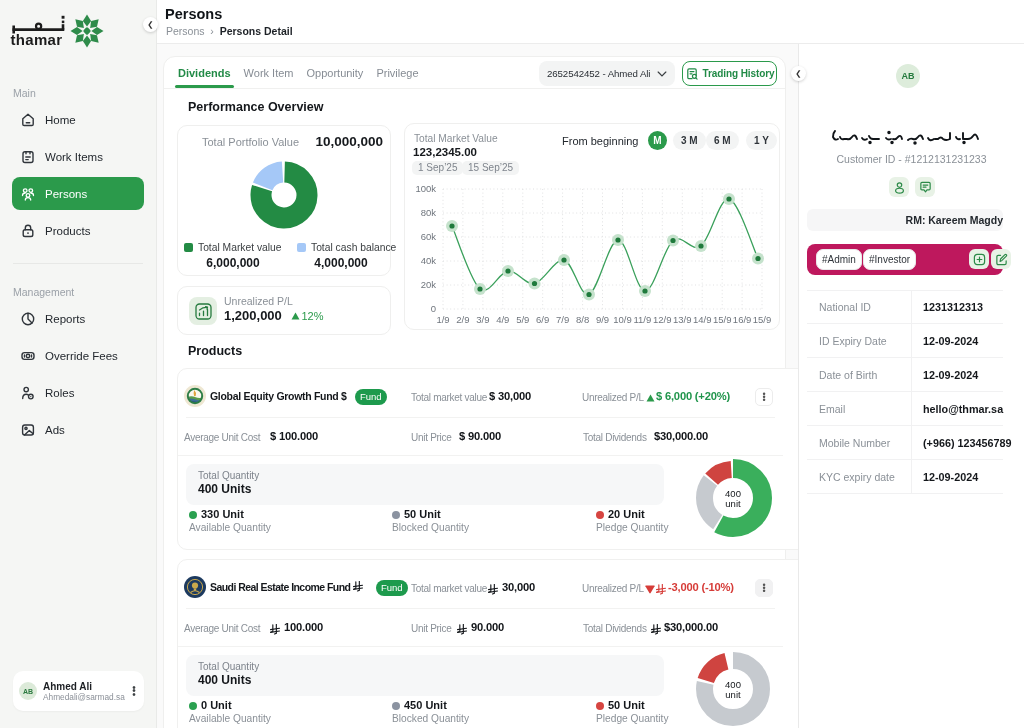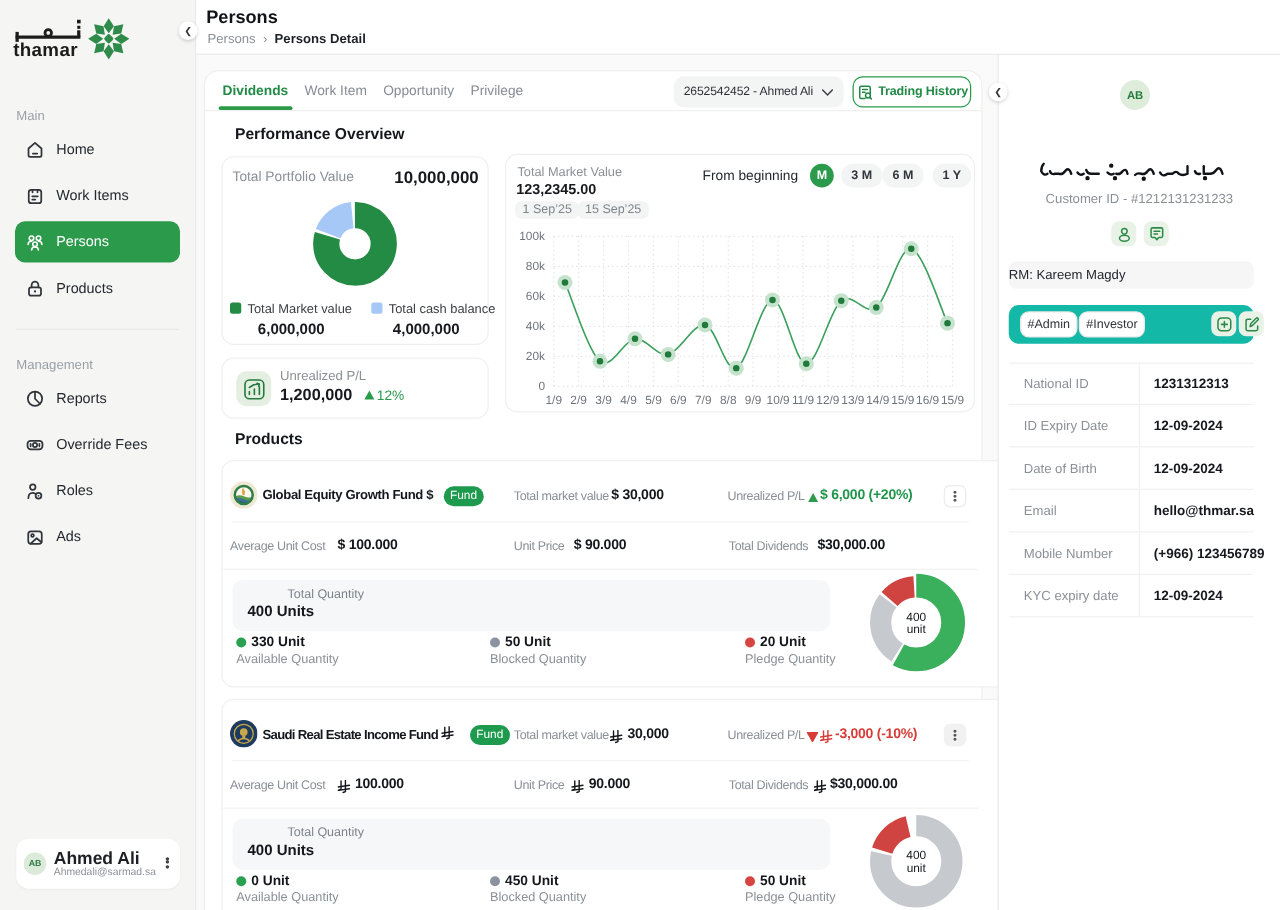--- a/index.html
+++ b/index.html
@@ -8,21 +8,21 @@
 
 #sidebar{position:absolute;left:0;top:0;width:157px;height:728px;background:#f5f6f4;border-right:1px solid #e9eae8;}
 .collapse-btn{position:absolute;width:15px;height:15px;border-radius:50%;background:#fff;box-shadow:0 1px 3px rgba(0,0,0,.18);display:flex;align-items:center;justify-content:center;font-size:7.5px;color:#333;z-index:5;}
 .navlabel{font-size:10.5px;color:#9ba1a8;margin:0 0 2px 13px;}
 .navitem{display:flex;align-items:center;height:33px;margin:4px 12px;padding:0 8px;border-radius:8px;font-size:11.5px;color:#23282e;white-space:nowrap;}
 .navitem svg{margin-right:9px;flex:0 0 auto;}
 .navitem.active{background:#2b9a4b;color:#fff;}
 .navsep{border-top:1px solid #e7e8e6;margin:16px 13px 22px 13px;}
 #usercard{position:absolute;left:13px;top:671px;width:131px;height:40px;background:#fff;border-radius:10px;display:flex;align-items:center;padding:0 6px;box-shadow:0 1px 2px rgba(0,0,0,.04);}
 #usercard .uav{width:18px;height:18px;border-radius:50%;background:#dcead9;color:#2b7a3f;font-weight:bold;font-size:7px;display:flex;align-items:center;justify-content:center;}
-#usercard .un{font-size:14px;white-space:nowrap;font-weight:bold;color:#1c1f23;line-height:11px;}
+#usercard .un{font-size:10px;white-space:nowrap;font-weight:bold;color:#1c1f23;line-height:11px;}
 #usercard .ue{font-size:8.3px;white-space:nowrap;color:#8b9098;line-height:10px;}
 .vdots{color:#3c4043;font-size:10px;letter-spacing:0;line-height:3.4px;text-align:center;width:8px;}
 
 #hdr{position:absolute;left:157px;top:0;width:867px;height:44px;background:#fff;border-bottom:1px solid #ececec;}
 #hdr h1{font-size:14.5px;font-weight:bold;margin:6px 0 0 8px;color:#101418;}
 #hdr .bc{font-size:10.5px;margin:3px 0 0 9px;color:#8a9097;}
 #hdr .bc b{color:#1d2126;font-weight:bold;}
 
 #maincard{position:absolute;left:163px;top:56px;width:623px;height:700px;background:#fff;border:1px solid #efefee;border-radius:12px;}
 #tabs{position:relative;height:32px;border-bottom:1px solid #f0f0ef;display:flex;align-items:center;padding-left:14px;}
@@ -43,34 +43,34 @@
 .pillbtn{background:#f3f4f4;border-radius:10px;color:#30353b;font-size:10px;font-weight:bold;padding:0 8px;height:19px;display:inline-flex;align-items:center;}
 
 .prodcard{position:absolute;left:13px;width:700px;background:#fff;border:1px solid #f0f0ef;border-radius:10px;}
 .ptitle{font-size:10.5px;font-weight:bold;color:#14171b;margin:0;white-space:nowrap;letter-spacing:-0.3px;}
 .fundbadge{background:#1d9a4d;color:#fff;font-size:9.5px;border-radius:9px;padding:2px 5px 3px;}
 .lbl{font-size:10px;color:#8a9097;white-space:nowrap;letter-spacing:-0.28px;}
 .val{font-size:11.2px;font-weight:bold;color:#14171b;white-space:nowrap;letter-spacing:-0.2px;}
 .dots3{width:18px;height:18px;border:1px solid #ececec;border-radius:5px;display:flex;align-items:center;justify-content:center;margin-left:auto;color:#555;}
 .dots3 i{font-style:normal;font-size:9px;line-height:3px;letter-spacing:0;display:block;transform:scale(1);}
 .qtybox{position:absolute;left:8px;width:478px;height:41px;background:#f6f7f8;border-radius:8px;padding:6px 0 0 12px;}
-.qtybox .l1{font-size:10px;color:#7d838b;margin-left:32px;}
+.qtybox .l1{font-size:10px;color:#7d838b;}
 .qtybox .l2{font-size:12px;font-weight:bold;color:#14171b;margin-top:1px;}
 .legend{position:absolute;}
 .legend .t{font-size:11px;font-weight:bold;color:#14171b;}
 .legend .s{font-size:10.2px;color:#8a9097;margin-top:2px;}
 .dot{display:inline-block;width:8px;height:8px;border-radius:50%;margin-right:4px;vertical-align:-0.5px;}
 
 #rpanel{position:absolute;left:798px;top:44px;width:226px;height:684px;background:#fff;border-left:1px solid #e9e9e9;}
 #rpanel .av{position:absolute;left:97px;top:20px;width:24px;height:24px;border-radius:50%;background:#ddecdb;color:#257a3e;font-weight:bold;font-size:9px;display:flex;align-items:center;justify-content:center;}
 #rpanel .nm{position:absolute;left:0;top:51px;width:100%;text-align:center;font-size:12px;font-weight:bold;color:#15181c;line-height:16px;}
 #rpanel .cid{position:absolute;left:0;top:109px;width:100%;text-align:center;font-size:10.5px;color:#8a9097;}
 .gbtn{position:absolute;width:20px;height:20px;background:#e8f2e6;border-radius:6px;display:flex;align-items:center;justify-content:center;}
-.rmbar{position:absolute;left:8px;top:165px;width:196px;height:22px;background:#f6f6f7;border-radius:6px;text-align:left;font-size:10.5px;font-weight:normal;color:#23282e;line-height:22px;}
-.tagbox{position:absolute;left:8px;top:200px;width:196px;height:31px;background:#14b8a6;border-radius:8px;}
+.rmbar{position:absolute;left:8px;top:165px;width:196px;height:22px;background:#f6f6f7;border-radius:6px;text-align:right;font-size:10.5px;font-weight:bold;color:#23282e;line-height:22px;}
+.tagbox{position:absolute;left:8px;top:200px;width:196px;height:31px;background:#be185d;border-radius:8px;}
 .tag{position:absolute;top:5px;height:21px;background:#fff;border:1px solid #e9e9ea;border-radius:7px;font-size:10px;white-space:nowrap;color:#30353b;display:flex;align-items:center;padding:0 5px;}
 .itable{position:absolute;left:8px;top:246px;width:196px;}
 .irow{display:flex;height:34px;align-items:center;border-bottom:1px solid #f1f1f2;}
 .irow:first-child{border-top:1px solid #f1f1f2;}
 .irow .k{flex:0 0 105px;width:105px;font-size:10.5px;color:#8a9097;padding-left:12px;border-right:1px solid #f1f1f2;height:100%;display:flex;align-items:center;}
 .irow .v{font-size:10.8px;white-space:nowrap;font-weight:bold;color:#15181c;padding-left:11px;}
 </style>
 
 <div id="sidebar">
  <svg width="112" height="52" style="position:absolute;left:0px;top:0px" viewBox="0 0 112 52">
@@ -167,21 +167,21 @@
    <div id="thbtn"><svg width="14" height="14" viewBox="0 0 16 16" fill="none" stroke="#218a46" stroke-width="1.4" stroke-linejoin="round" stroke-linecap="round">
             <path d="M12.8,9.5 V3.6 Q12.8,2.2 11.4,2.2 H4.6 Q3.2,2.2 3.2,3.6 V12 Q3.2,13.4 4.6,13.4 H8"></path>
             <path d="M5.8,5.2 h4.4 M5.8,7.8 h2.2"></path>
             <circle cx="10.7" cy="10.7" r="2.2"></circle>
             <path d="M12.4,12.4 L13.8,13.8"></path>
           </svg>Trading History</div>
  </div>
  <div class="sechead abs" style="left:12px;top:43px">Performance Overview</div>
 
  <div class="pcard" style="left:13px;top:68px;width:214px;height:151px">
-    <div class="abs gray" style="left:8px;top:10px;font-size:11px">Total Portfolio Value</div>
+    <div class="abs gray" style="left:24px;top:10px;font-size:11px">Total Portfolio Value</div>
     <div class="abs" style="right:7px;top:8px;font-size:13.5px;font-weight:bold">10,000,000</div>
     <svg class="abs" style="left:72px;top:35px" width="68" height="68" viewBox="0 0 68 68">
       <g transform="rotate(-88.5 34 34)">
        <circle cx="34" cy="34" r="23" fill="none" stroke="#238b44" stroke-width="21" pathLength="100" stroke-dasharray="79.5 20.5"></circle>
        <circle cx="34" cy="34" r="23" fill="none" stroke="#a5c8f7" stroke-width="21" pathLength="100" stroke-dasharray="17.8 82.2" stroke-dashoffset="-80.7"></circle>
       </g>
     </svg>
     <div class="abs" style="left:6px;top:116px;font-size:10.3px;color:#3c4043;white-space:nowrap"><span style="display:inline-block;width:9px;height:9px;border-radius:2px;background:#238b44;margin-right:5px;vertical-align:-1px"></span>Total Market value</div>
     <div class="abs" style="left:0px;top:130px;width:110px;text-align:center;font-size:12px;font-weight:bold">6,000,000</div>
     <div class="abs" style="left:119px;top:116px;font-size:10.3px;color:#3c4043;white-space:nowrap"><span style="display:inline-block;width:9px;height:9px;border-radius:2px;background:#a5c8f7;margin-right:5px;vertical-align:-1px"></span>Total cash balance</div>

